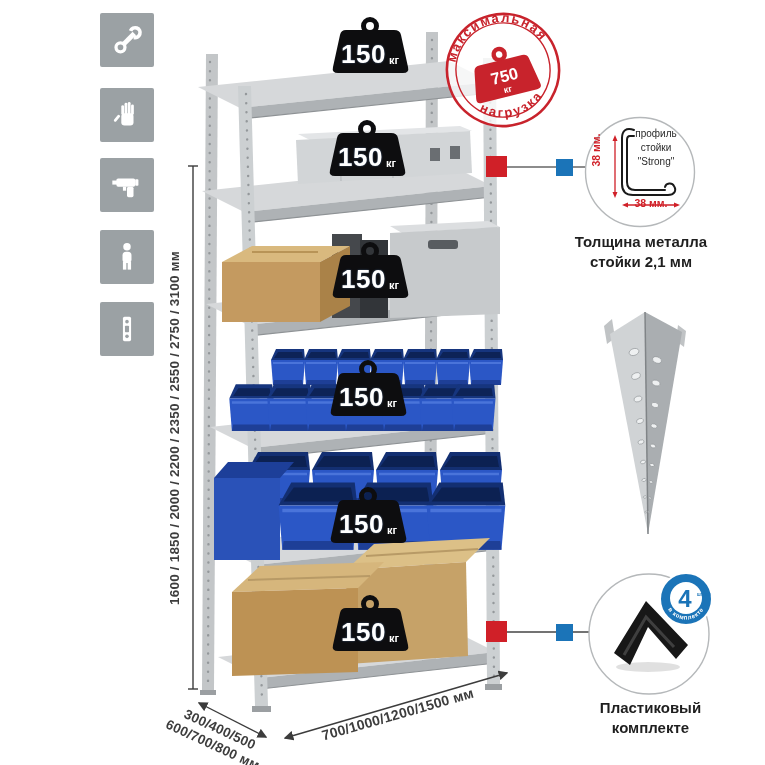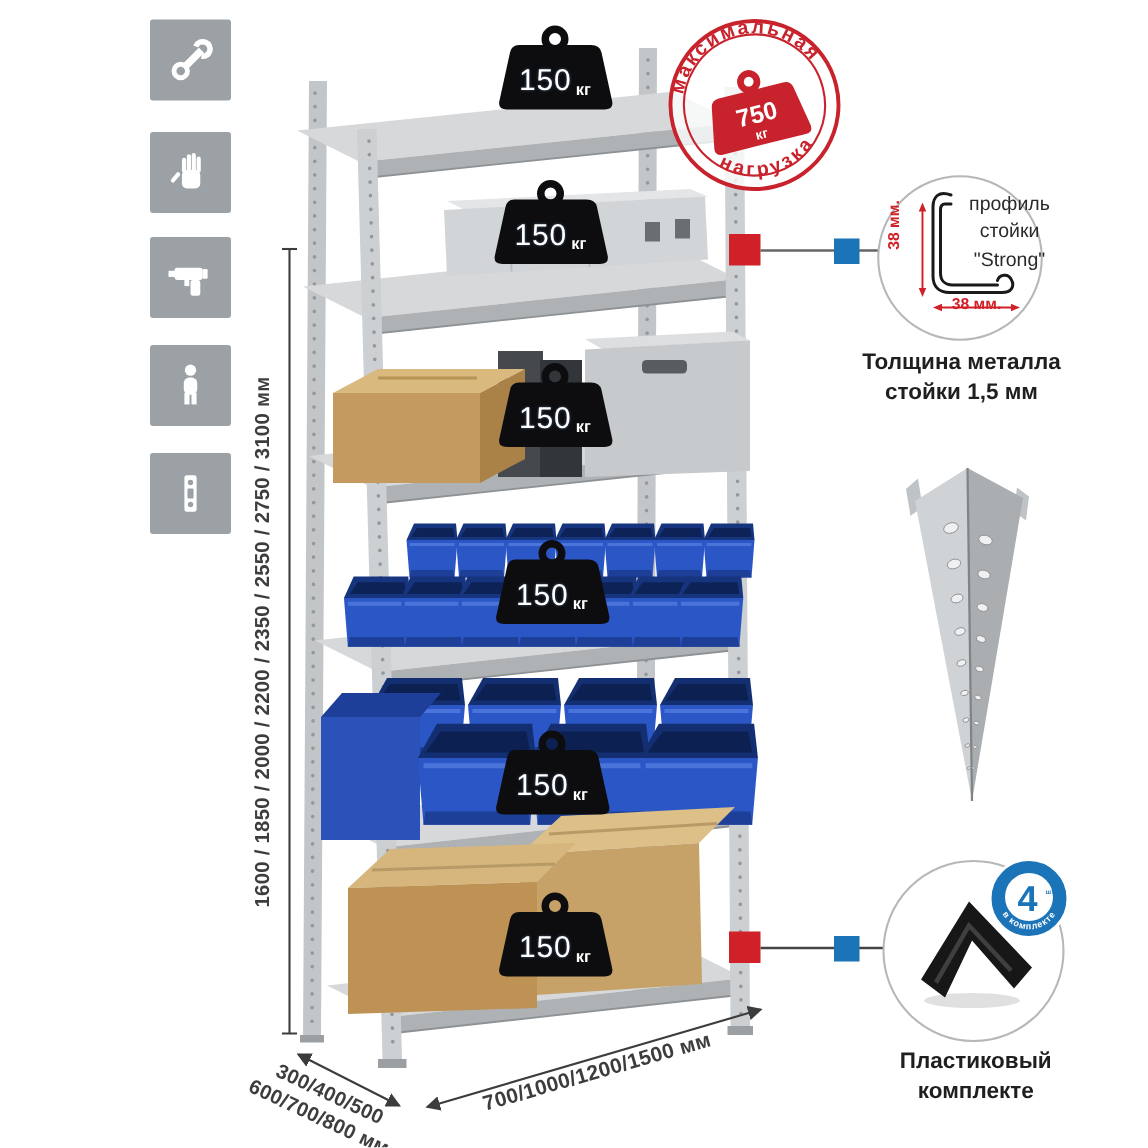--- a/index.html
+++ b/index.html
@@ -17,31 +17,31 @@
        text-align:center;white-space:pre-line;letter-spacing:.2px;}
   .dim-height{left:-34px;top:419px;width:420px;height:18px;transform:rotate(-90deg);}
   .dim-depth{left:146px;top:721px;width:140px;transform:rotate(25deg);}
   .dim-width{left:308px;top:706px;width:180px;transform:rotate(-16deg);font-size:14px;}
 
   
   .weight-badge{position:absolute;width:92px;height:64px;}
   .weight-badge svg{position:absolute;left:0;top:0;width:92px;height:64px;}
   .wb-text{position:absolute;left:0;top:17px;width:92px;height:44px;display:flex;
            align-items:center;justify-content:center;color:#fff;}
-  .wb-val{font-size:20px;font-weight:normal;letter-spacing:.5px;
+  .wb-val{font-size:26px;font-weight:bold;letter-spacing:.5px;
           text-shadow:0 0 2px rgba(130,185,255,.45);}
   .wb-unit{font-size:11px;font-weight:bold;margin:12px 0 0 3px;}
 
   
   .abs{position:absolute;}
 
   .detail-caption{position:absolute;color:#1f1f1f;font-size:15px;font-weight:600;
                   line-height:1.35;text-align:center;white-space:pre-line;}
   .profile-label{position:absolute;left:615px;top:127px;width:82px;color:#2a2a2a;
-                 font-size:13px;line-height:1.42;text-align:center;white-space:pre-line;margin-left:17px;}
+                 font-size:10px;line-height:1.42;text-align:center;white-space:pre-line;}
   .red-dim{position:absolute;color:#d02028;font-size:10.5px;font-weight:bold;text-align:center;}
   .red-dim.v{left:576px;top:144px;width:40px;transform:rotate(-90deg);}
   .red-dim.h{left:628px;top:197px;width:46px;}
 </style>
 </head>
 <body>
 
 <div class="canvas">
 
   <svg class="scene" viewBox="0 0 765 765">
@@ -368,21 +368,21 @@
       <polygon points="40,91 46,88.5 46,93.5" fill="#d02028" stroke="none"></polygon>
       <polygon points="98,91 92,88.5 92,93.5" fill="#d02028" stroke="none"></polygon>
     </g>
   </svg>
   <div class="red-dim v">38 мм.</div>
   <div class="red-dim h">38 мм.</div>
   <div class="profile-label">профиль
 стойки
 "Strong"</div>
   <div class="detail-caption" style="left:555px;top:232px;width:172px">Толщина металла
-стойки 1,5 мм</div>
+стойки 2,1 мм</div>
 
   <svg class="abs" style="left:586px;top:571px" width="126" height="126" viewBox="0 0 126 126">
     <circle cx="63" cy="63" r="60" fill="#fff" stroke="#b5b8ba" stroke-width="1.4"></circle>
     <ellipse cx="62" cy="96" rx="32" ry="5" fill="rgba(0,0,0,0.12)"></ellipse>
     <path d="M28,82 L60,30 L102,74 L90,88 L62,56 L44,94 Z" fill="#171717"></path>
     <path d="M38,84 L60,46 L88,76" fill="none" stroke="#3f3f3f" stroke-width="3"></path>
   </svg>
   <svg class="abs" style="left:658px;top:571px" width="56" height="56" viewBox="0 0 56 56">
     <circle cx="28" cy="28" r="26" fill="#1b74b8" stroke="#fff" stroke-width="2"></circle>
     <circle cx="28" cy="27" r="16" fill="#fff"></circle>

